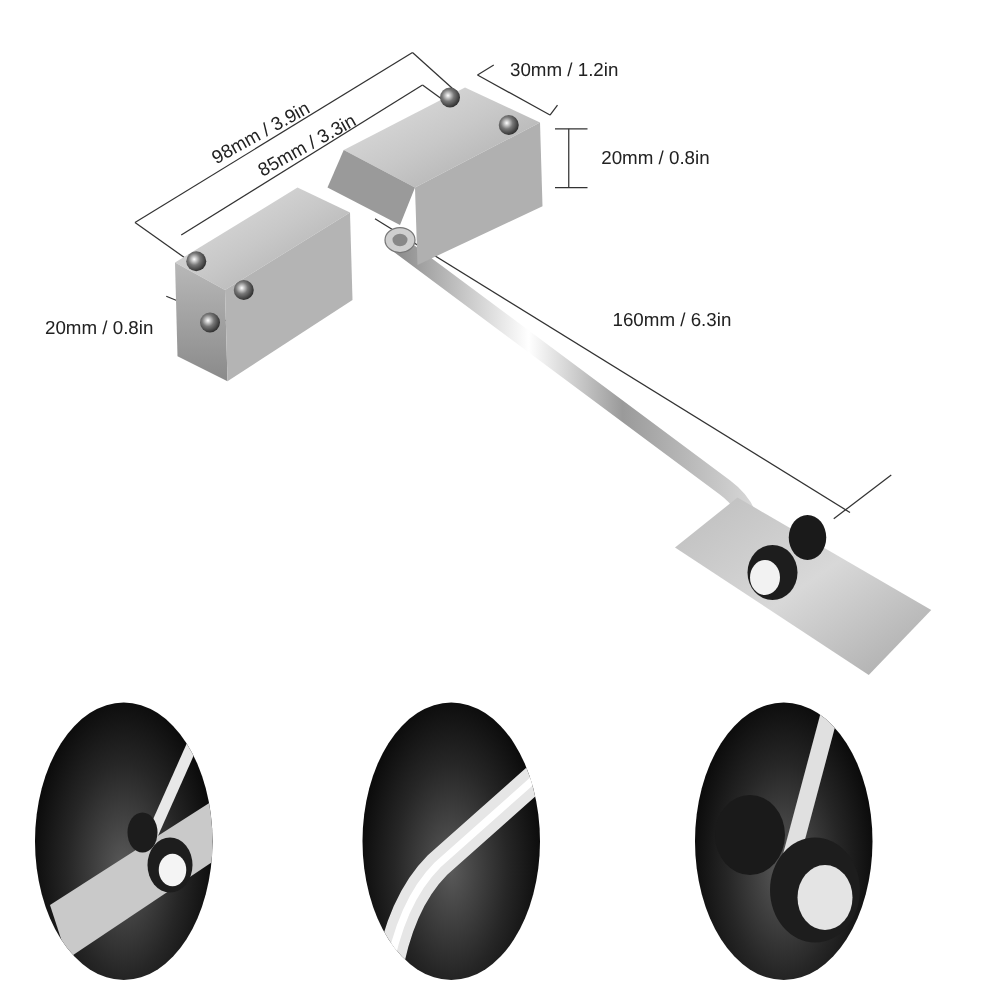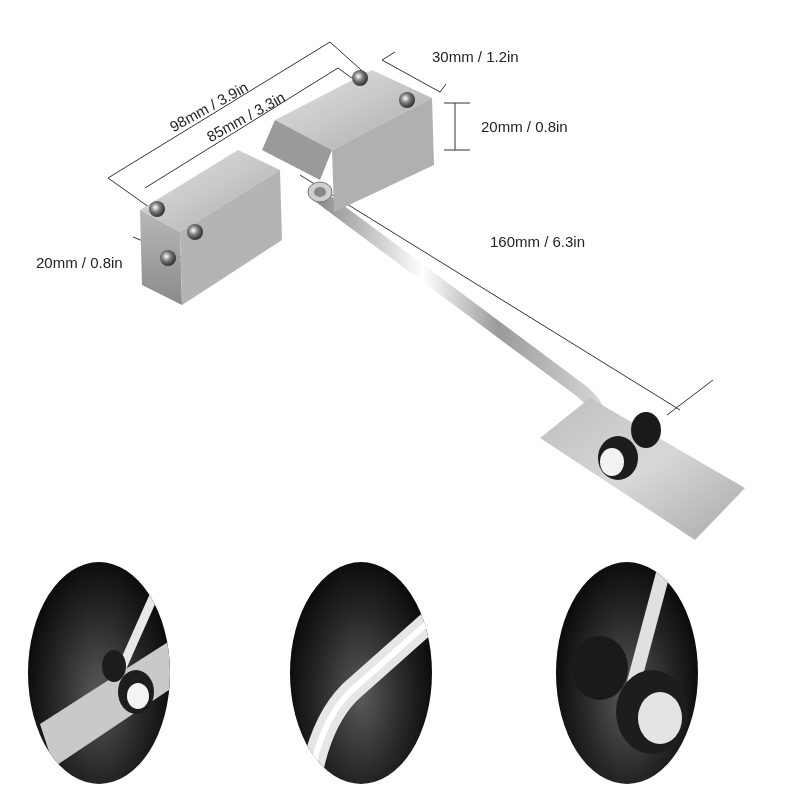--- a/index.html
+++ b/index.html
@@ -93,24 +93,24 @@
       <circle cx="195" cy="232" r="8" fill="url(#screw)"></circle>
       <circle cx="360" cy="78" r="8" fill="url(#screw)"></circle>
       <circle cx="407" cy="100" r="8" fill="url(#screw)"></circle>
       <circle cx="168" cy="258" r="8" fill="url(#screw)"></circle>
     </g>
   </svg>
 
   
   <div class="dim-label rot" style="left:175px; top:118px; transform:rotate(-29deg);">98mm / 3.9in</div>
   <div class="dim-label rot" style="left:212px; top:128px; transform:rotate(-29deg);">85mm / 3.3in</div>
-  <div class="dim-label" style="left:408px; top:48px;margin-left:24px;">30mm / 1.2in</div>
+  <div class="dim-label" style="left:408px; top:48px;">30mm / 1.2in</div>
   <div class="dim-label" style="left:481px; top:118px;">20mm / 0.8in</div>
   <div class="dim-label" style="left:36px; top:254px;">20mm / 0.8in</div>
-  <div class="dim-label" style="left:490px; top:233px;">160mm / 6.3in</div>
+  <div class="dim-label" style="left:490px; top:248px;">160mm / 6.3in</div>
 
   
   <div class="detail" style="left:28px; top:562px; width:142px; height:222px;">
     <svg width="142" height="222" viewBox="0 0 142 222">
       <polygon points="12,162 140,80 156,118 26,205" fill="#c9c9c9"></polygon>
       <path d="M132 20 L92 110" stroke="#e8e8e8" stroke-width="9" fill="none"></path>
       <ellipse cx="86" cy="104" rx="12" ry="16" fill="#1c1c1c"></ellipse>
       <ellipse cx="108" cy="130" rx="18" ry="22" fill="#1d1d1d"></ellipse>
       <ellipse cx="110" cy="134" rx="11" ry="13" fill="#f4f4f4"></ellipse>
     </svg>

